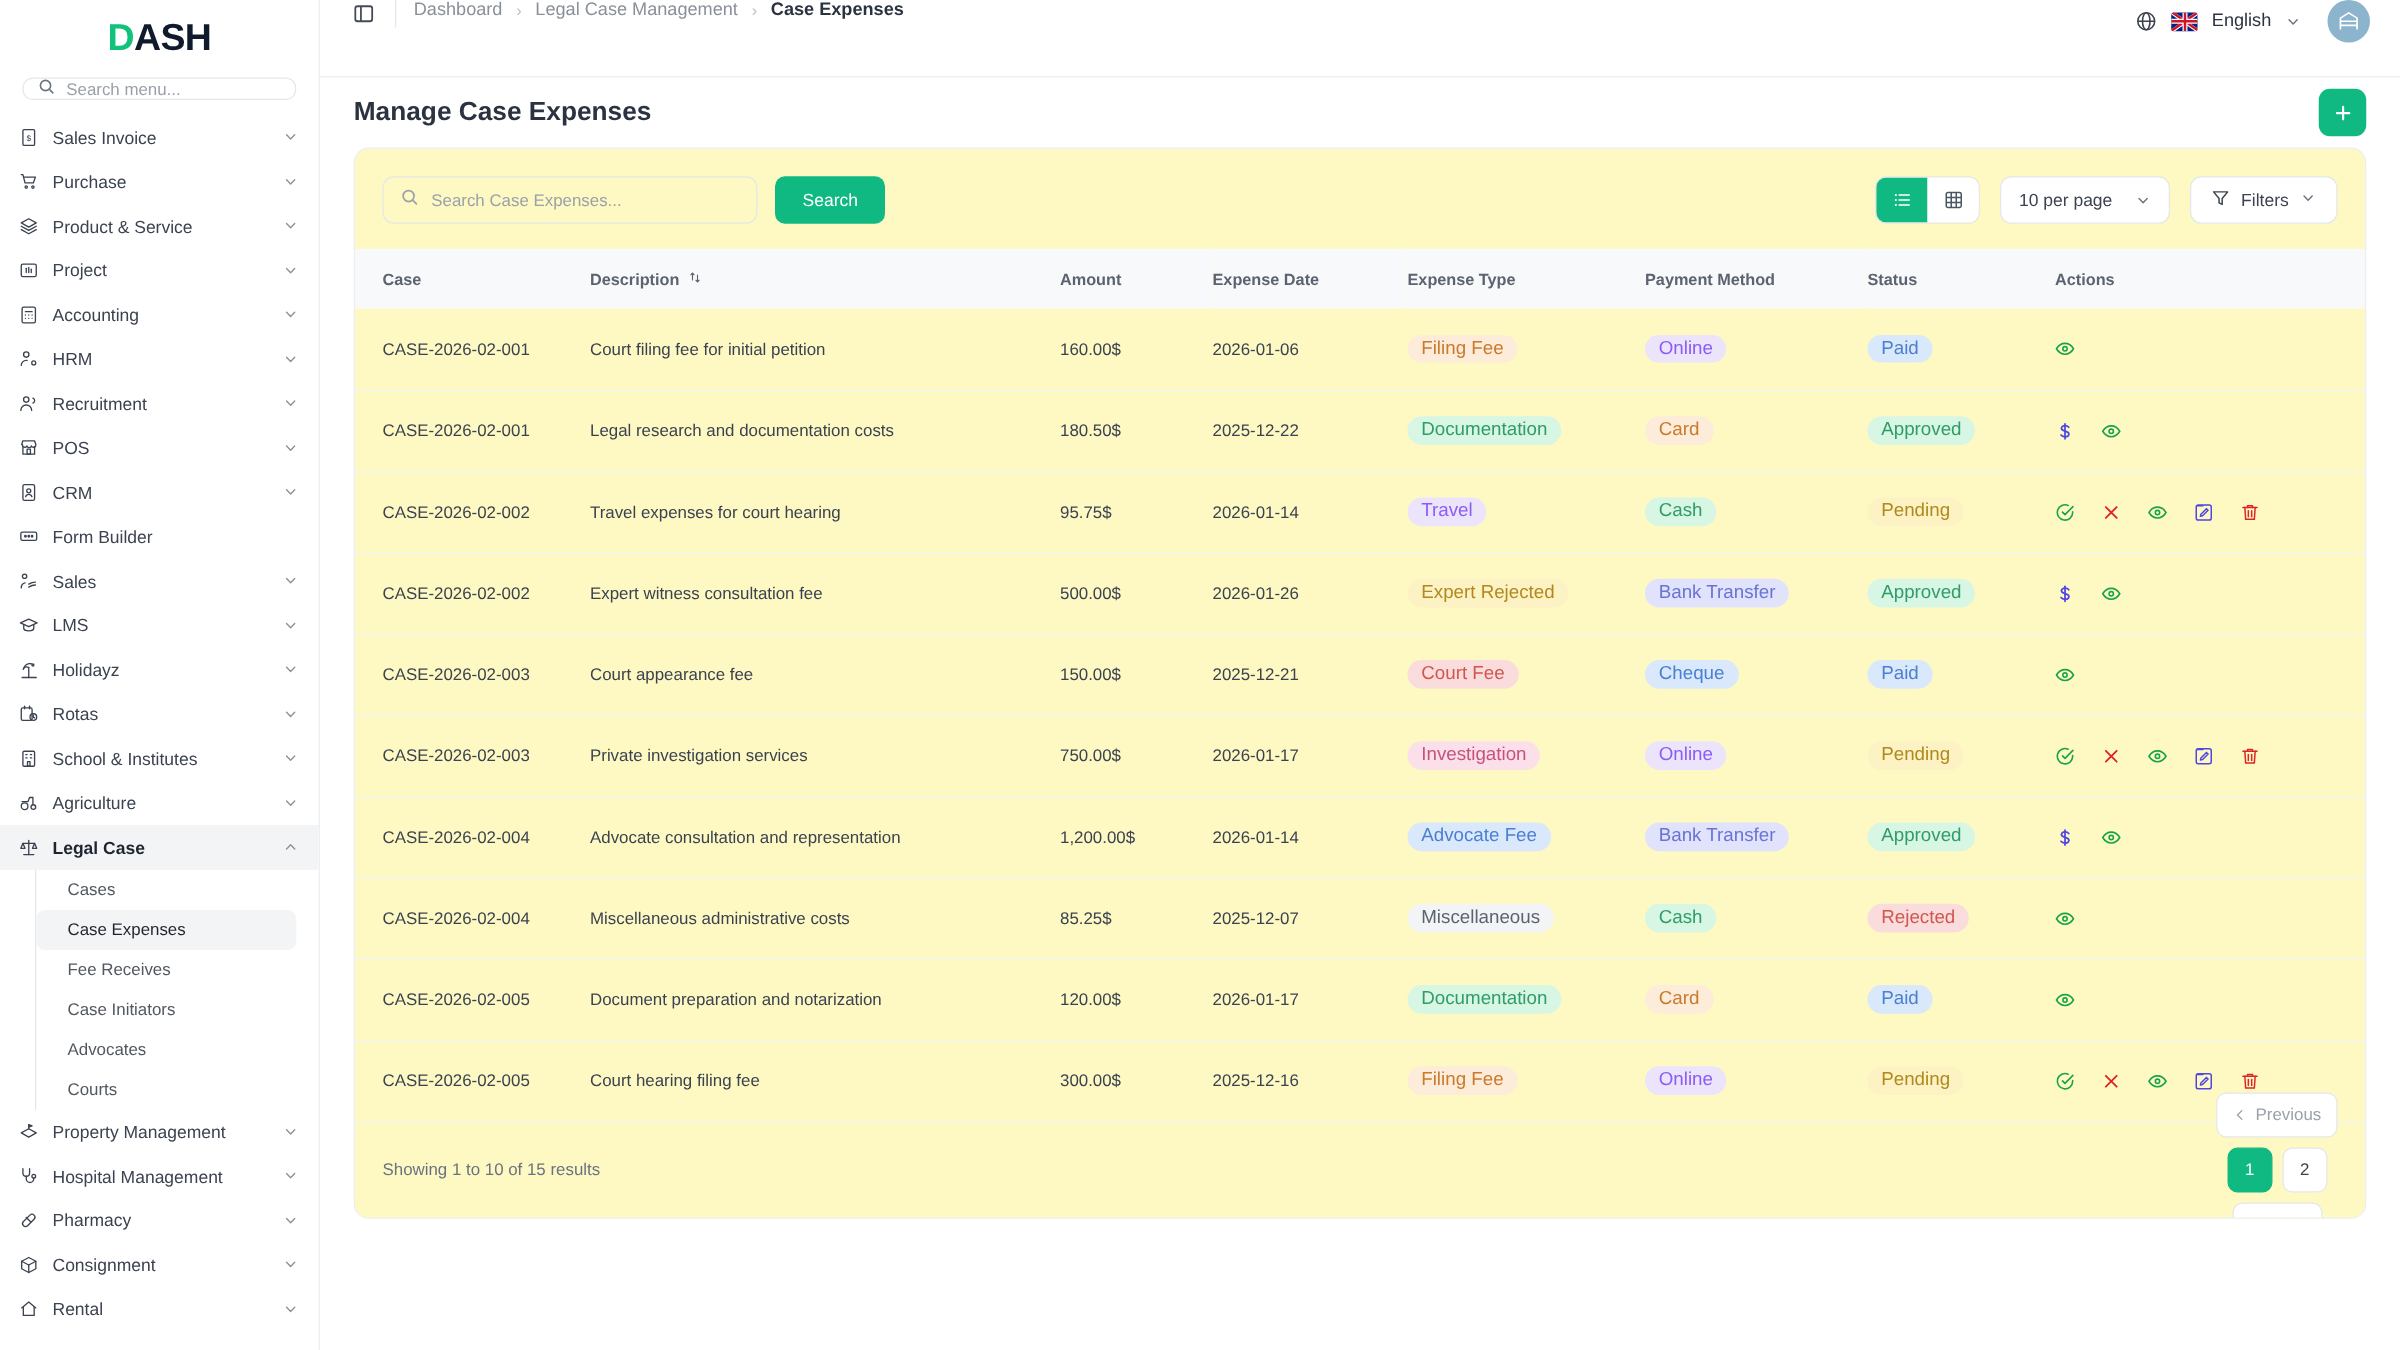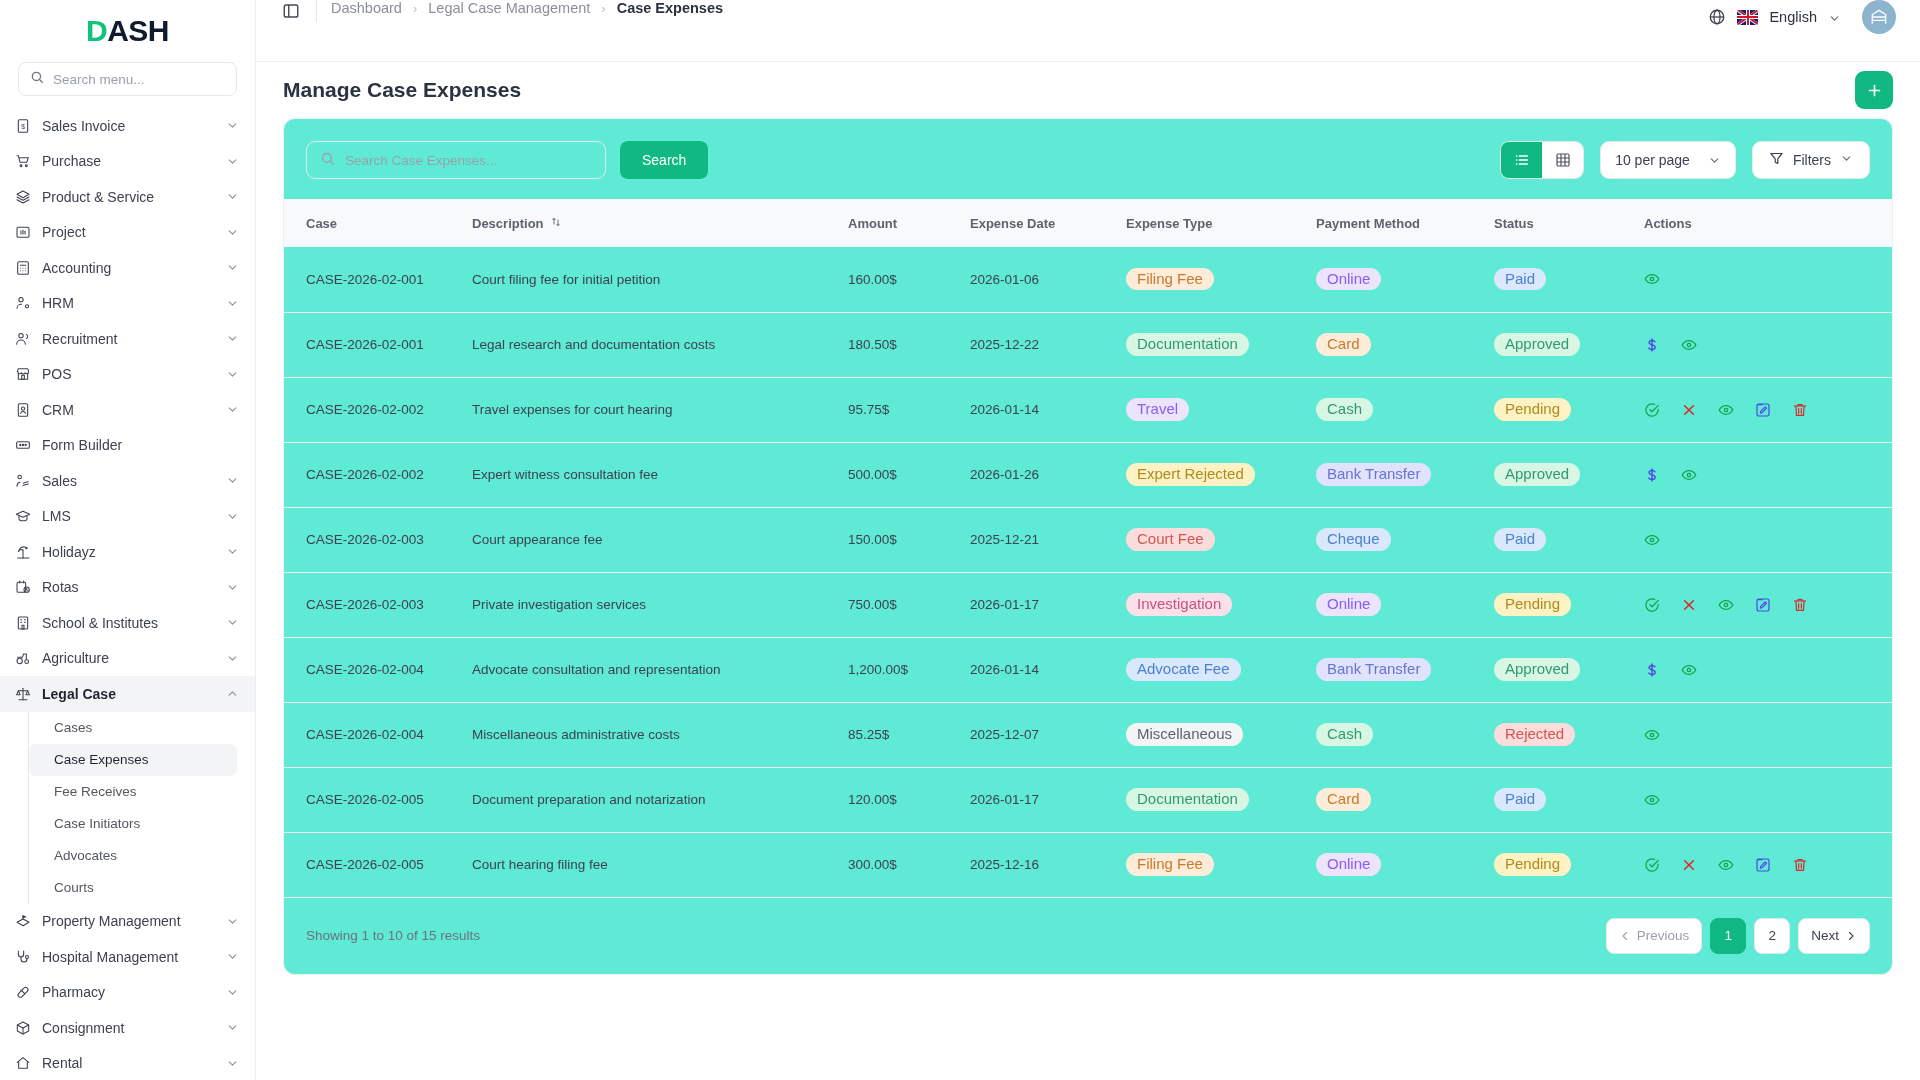--- a/index.html
+++ b/index.html
@@ -26,21 +26,21 @@
   .brand-text {
     font-size: 30px; font-weight: 700; letter-spacing: -0.5px; color: #0f1b2d;
     display: flex; align-items: center;
   }
   .brand-d {
     color: #10c27a; position: relative; display: inline-block;
   }
   .menu-search-wrap { padding: 0 18px 10px; }
   .menu-search {
     display: flex; align-items: center; gap: 9px;
-    height: 34px; border: 1px solid #e4e7eb; border-radius: 8px;
+    height: 18px; border: 1px solid #e4e7eb; border-radius: 8px;
     padding: 0 11px; background: #fff;
   }
   .menu-search input {
     border: 0; outline: 0; font-size: 13.5px; color: #6b7280;
     font-family: "Liberation Sans", sans-serif; width: 100%;
     background: transparent;
   }
   .menu-search input::placeholder { color: #9aa1ab; }
 
   .nav { padding: 2px 0 0; }
@@ -109,21 +109,21 @@
   }
   .page-title { font-size: 21px; font-weight: 700; color: #2b3340; }
   .add-btn {
     margin-left: auto; width: 38px; height: 38px; border-radius: 9px;
     background: #10b981; color:#fff; border:0; cursor: pointer;
     display:flex; align-items:center; justify-content:center; font-size: 20px; line-height:1;
   }
 
   .content { padding: 0 27px 0 27px; flex: 1 1 auto; }
   .card {
-    border: 1px solid #eceef1; border-radius: 12px; background: #5eead4;
+    border: 1px solid #eceef1; border-radius: 12px; background: #fef9c3;
     overflow: hidden;
   }
   .card-toolbar {
     display: flex; align-items: center; padding: 22px 22px 20px 22px;
   }
   .search-box {
     display: flex; align-items: center; gap: 10px; width: 300px; height: 38px;
     border: 1px solid #e4e7eb; border-radius: 9px; padding: 0 13px;
   }
   .search-box input {
@@ -171,21 +171,21 @@
     font-size: 15px; line-height: 1.35; white-space: nowrap;
   }
   .actions { display:flex; align-items:center; gap: 21px; }
   .act { width:16px; height:16px; cursor:pointer; display:flex; align-items:center; justify-content:center;}
   .act svg { width:16px; height:16px; display:block; }
 
   .table-foot {
     display:flex; align-items:center; padding: 22px 22px; height: 76px;
   }
   .foot-text { font-size: 13.5px; color: #6b7280; }
-  .pager { margin-left:auto; display:flex; align-items:center; gap: 8px; }
+  .pager { margin-left:auto; display:flex; align-items:center; gap: 8px; flex-direction: column; }
   .pg {
     min-width: 36px; height: 36px; border-radius: 8px; border:1px solid #e4e7eb;
     background:#fff; display:flex; align-items:center; justify-content:center;
     font-size: 13.5px; color:#3b4250; cursor:pointer; padding: 0 12px; gap:6px;
   }
   .pg.num { padding: 0; }
   .pg.active { background:#10b981; color:#fff; border-color:#10b981; }
   .pg.muted { color:#9aa1ab; }
 </style>
 </head>

